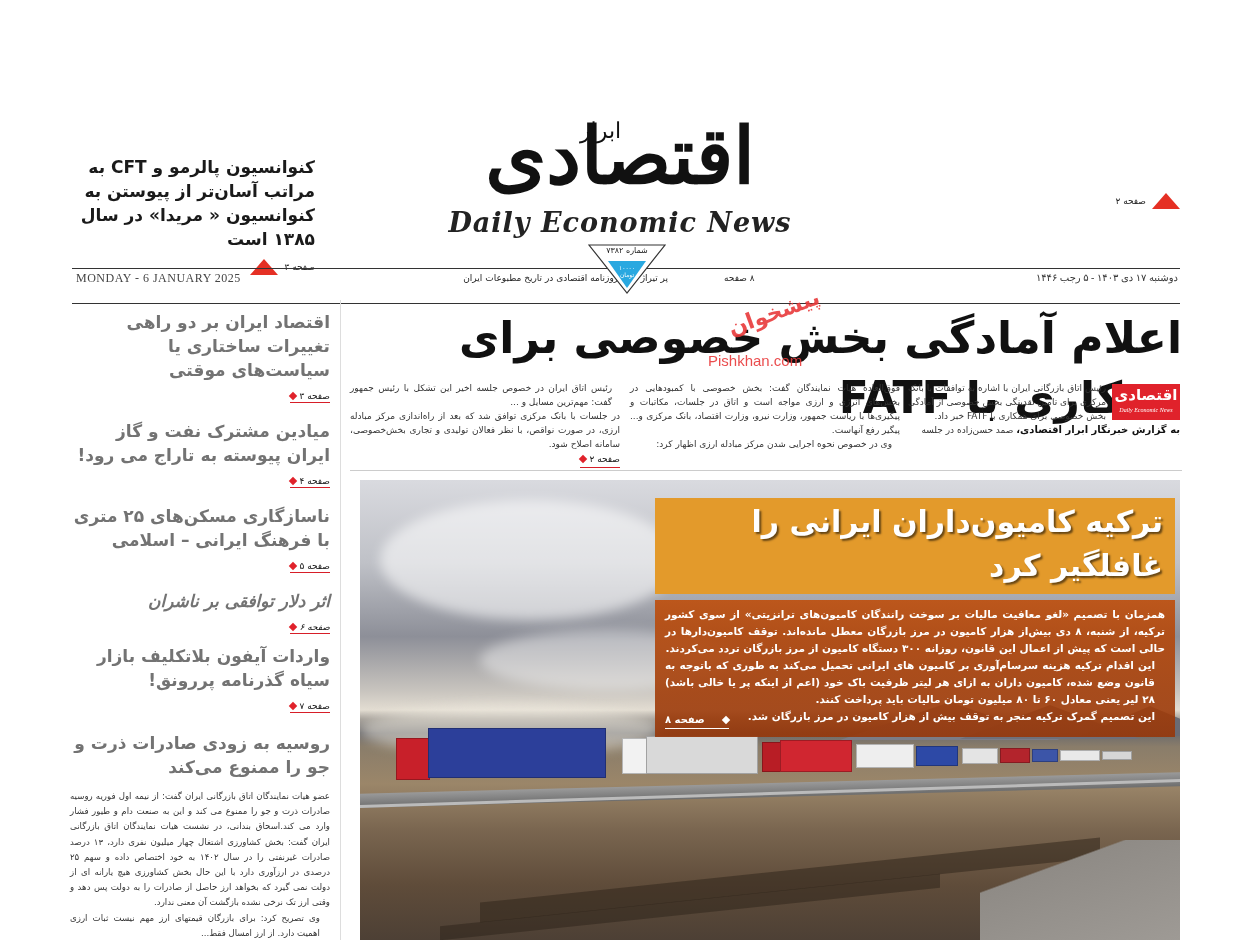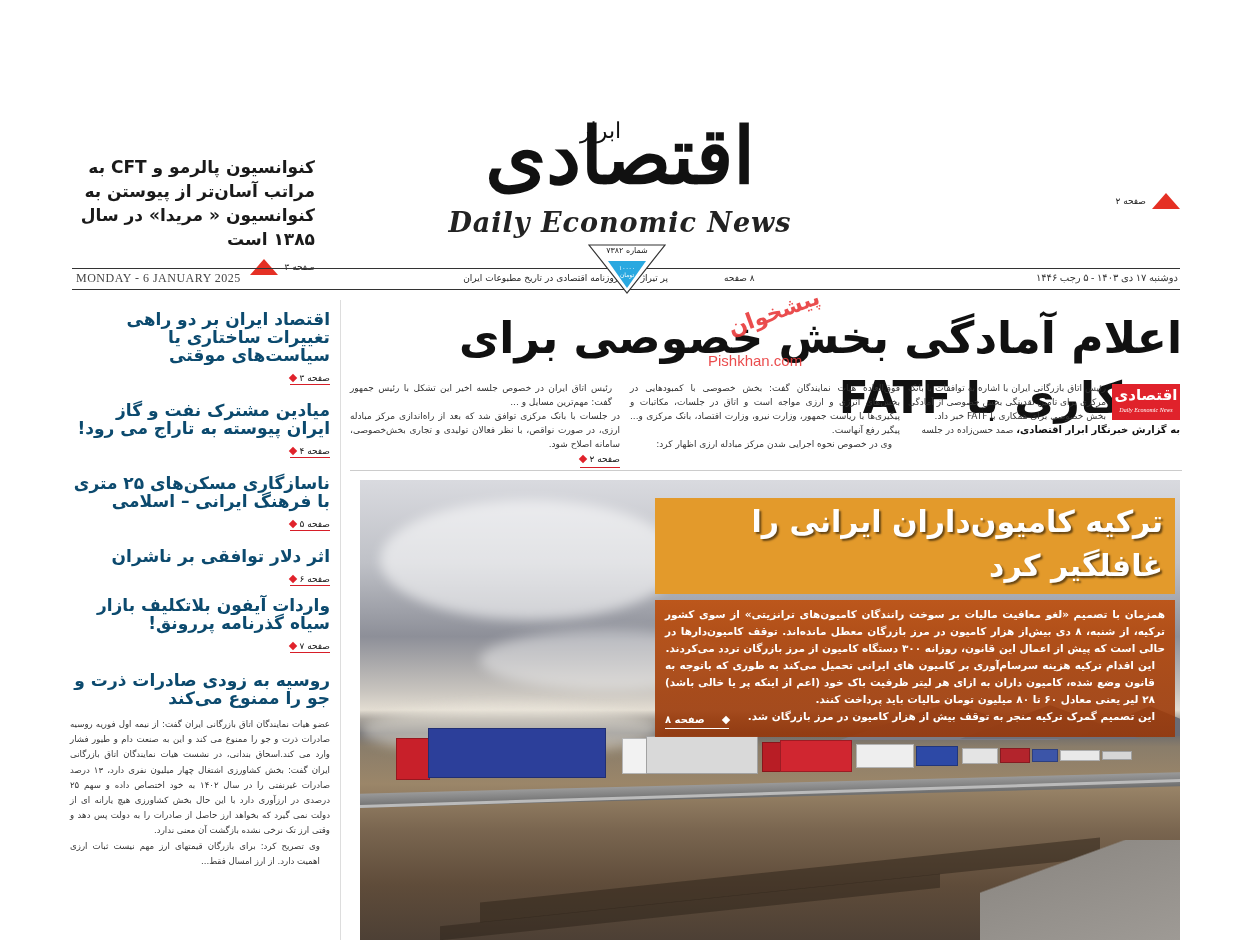--- a/index.html
+++ b/index.html
@@ -17,21 +17,21 @@
   .issue-num { position: absolute; left: 0; width: 78px; top: 2px; text-align: center; font-size: 8px; direction: rtl; }
   .price { position: absolute; left: 24px; top: 20px; width: 30px; text-align: center; font-size: 6px; color: #fff; line-height: 7px; }
 
   
   .teaser-left { position: absolute; left: 70px; top: 155px; width: 245px; font-family: "DejaVu Sans", sans-serif; font-weight: bold; font-size: 17px; line-height: 24px; direction: rtl; text-align: right; }
   .teaser-right { position: absolute; left: 945px; top: 185px; width: 235px; font-weight: bold; font-size: 17px; line-height: 24px; direction: rtl; text-align: right; }
   .page-ref-tri { display: flex; align-items: center; gap: 6px; font-size: 9px; font-weight: normal; margin-top: 4px; }
   .tri { width: 0; height: 0; border-left: 14px solid transparent; border-right: 14px solid transparent; border-bottom: 16px solid #e53024; }
 
   
-  .datebar { position: absolute; left: 72px; top: 268px; width: 1108px; height: 22px; border-top: 1.5px solid #333; border-bottom: 1.5px solid #333; }
+  .datebar { position: absolute; left: 72px; top: 268px; width: 1108px; height: 36px; border-top: 1.5px solid #333; border-bottom: 1.5px solid #333; }
   .date-en { position: absolute; left: 4px; top: 2px; font-family: "Liberation Serif", serif; font-size: 12px; letter-spacing: 0.5px; color: #444; }
   .date-fa { position: absolute; right: 2px; top: 3px; font-size: 10px; direction: rtl; color: #333; font-family: Liberation Serif, serif; }
   .tagline { position: absolute; left: 376px; top: 4px; font-size: 9px; direction: rtl; color: #222; width: 220px; text-align: right; }
   .pages-count { position: absolute; left: 652px; top: 4px; font-size: 9px; direction: rtl; color: #222; }
 
   
   .headline { position: absolute; left: 350px; top: 308px; width: 832px; font-size: 44px; font-weight: bold; direction: rtl; text-align: right; line-height: 60px; letter-spacing: -1px; color: #111; }
   .watermark { position: absolute; left: 706px; top: 300px; width: 140px; height: 80px; pointer-events: none; }
   .wm-fa { position: absolute; left: 20px; top: 0; color: #e8393a; font-size: 22px; font-weight: bold; transform: rotate(-20deg); direction: rtl; opacity: 0.9; }
   .wm-en { position: absolute; left: 2px; top: 52px; color: #e8393a; font-size: 15px; font-family: "Liberation Sans", sans-serif; opacity: 0.9; }
@@ -65,21 +65,21 @@
   .story-title { background: #e39a2b; color: #fff; font-weight: bold; font-size: 30px; direction: rtl; text-align: right; padding: 2px 12px 6px 12px; line-height: 44px; text-shadow: 2px 2px 2px rgba(0,0,0,0.55); }
   .story-body { margin-top: 6px; background: linear-gradient(to bottom, rgba(190,80,15,0.92), rgba(150,55,10,0.9)); color: #fff; font-size: 10.5px; line-height: 17px; direction: rtl; text-align: justify; padding: 6px 10px 8px 10px; font-weight: bold; }
   .story-body p { text-indent: 0; }
   .story-body .ind { padding-right: 10px; }
   .story-link { display: inline-flex; align-items: center; gap: 18px; border-bottom: 1px solid #fff; font-size: 10px; }
   .story-link .diamond { background: #fff; }
 
   
   .leftcol { position: absolute; left: 70px; top: 310px; width: 260px; direction: rtl; text-align: right; }
   .lc-item { margin-bottom: 10px; }
-  .lc-title { font-weight: bold; font-size: 17px; line-height: 18px; color: #0c4a6e; }
+  .lc-title { font-weight: bold; font-size: 17px; line-height: 24px; color: #737373; }
   .lc-ref { margin-top: 2px; }
   .lc-body { font-size: 8.6px; line-height: 15.2px; color: #333; text-align: justify; margin-top: 10px; }
 </style>
 </head>
 <body>
 
 <div class="masthead">
   <div class="logo-fa-small">ابرار</div>
   <div class="logo-fa">اقتصادی</div>
   <div class="logo-en">Daily Economic News</div>
@@ -213,21 +213,21 @@
           <span class="diamond"></span>
         </span></div>
   </div>
   <div class="lc-item" style="margin-top:16px;">
     <div class="lc-title">ناسازگاری مسکن‌های ۲۵ متری با فرهنگ ایرانی – اسلامی</div>
     <div class="lc-ref"><span class="page-link">
           <span>صفحه ۵</span>
           <span class="diamond"></span>
         </span></div>
   </div>
-  <div class="lc-item" style="margin-top:16px;">
+  <div class="lc-item" style="margin-top:16px;font-style:italic;">
     <div class="lc-title">اثر دلار توافقی بر ناشران</div>
     <div class="lc-ref"><span class="page-link">
           <span>صفحه ۶</span>
           <span class="diamond"></span>
         </span></div>
   </div>
   <div class="lc-item" style="">
     <div class="lc-title">واردات آیفون بلاتکلیف بازار سیاه گذرنامه پررونق!</div>
     <div class="lc-ref"><span class="page-link">
           <span>صفحه ۷</span>

